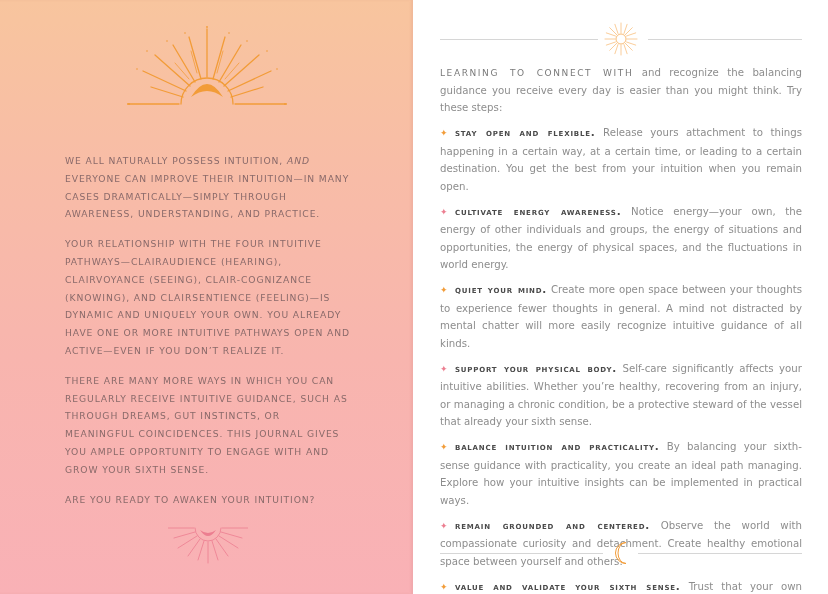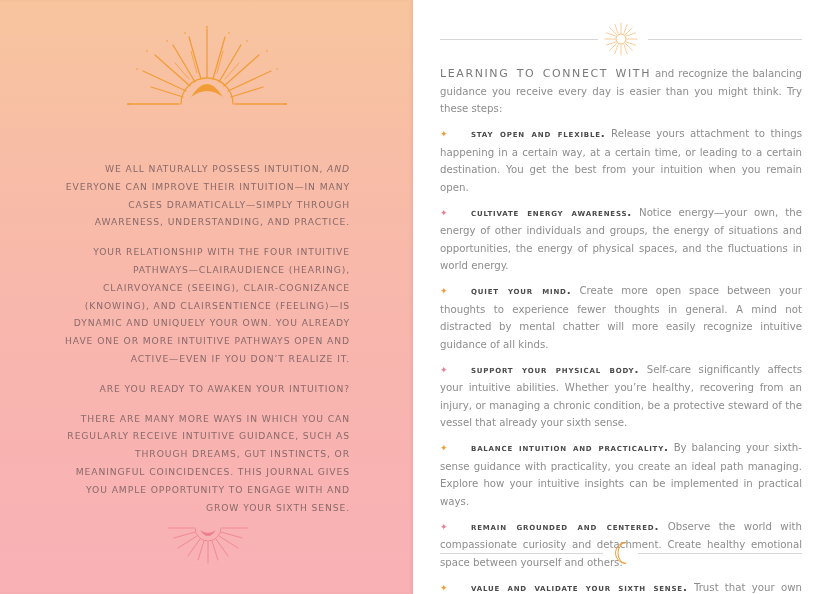--- a/index.html
+++ b/index.html
@@ -13,45 +13,44 @@
     position: relative; width: 413px; height: 594px;
     background: linear-gradient(180deg, #F8C59E 0%, #F8BCA7 30%, #F8B5AE 60%, #F9B1B6 100%);
     box-shadow: inset -2px 0 2px rgba(200,120,120,0.15);
   }
   .right-page { position: relative; width: 415px; height: 594px; background: #ffffff; }
 
   .sun-top { position: absolute; left: 127px; top: 25px; width: 160px; height: 84px; }
   .sun-bottom { position: absolute; left: 168px; top: 522px; width: 80px; height: 42px; }
 
   .left-text {
-    position: absolute; left: 65px; top: 160px; width: 285px;
+    position: absolute; left: 65px; top: 152px; width: 285px;
     color: #8a6a6a; font-size: 9.2px; line-height: 17.8px; letter-spacing: 0.9px;
     text-transform: uppercase;
-    text-align: right;
   }
   .left-text p { margin: 0 0 12px 0; }
   .left-text .it { font-style: italic; }
 
   .divider { position: absolute; height: 1px; background: #d6d6d6; }
   .sunburst-small { position: absolute; left: 604px; top: 22px; width: 34px; height: 34px; }
   .moon { position: absolute; left: 613px; top: 541px; width: 18px; height: 24px; }
 
   .right-text {
     position: absolute; left: 440px; top: 63px; width: 362px;
     color: #8d8d8d; font-size: 10.2px; line-height: 17.5px;
     text-align: justify;
   }
   .right-text p { margin: 0 0 7.5px 0; }
   .lead-caps {
-    font-variant: small-caps; letter-spacing: 1.6px; color: #7a7a7a; font-size: 16px;
+    font-variant: small-caps; letter-spacing: 1.6px; color: #7a7a7a; font-size: 13px;
     text-transform: lowercase;
   }
   .step-head {
     font-variant: small-caps; font-weight: bold; color: #4a4a4a; letter-spacing: 0.8px;
-    text-transform: lowercase; font-size: 10.4px; margin-left: 16px;
+    text-transform: lowercase; font-size: 10.4px;
   }
   .bullet { display: inline-block; width: 12px; font-size: 9px; margin-right: 3px; }
   .it { font-style: italic; }
 </style>
 </head>
 <body>
 
 <div class="spread">
 
   <div class="left-page">
@@ -88,22 +87,22 @@
         <circle cx="10" cy="44" r="0.8"></circle>
           <circle cx="150" cy="44" r="0.8"></circle>
         <circle cx="2" cy="79" r="0.9"></circle>
           <circle cx="158" cy="79" r="0.9"></circle>
       </g>
     </svg>
 
     <div class="left-text">
       <p><span>We all naturally possess intuition, </span><span class="it">and</span><span> everyone can improve their intuition—in many cases dramatically—simply through awareness, understanding, and practice.</span></p>
       <p>Your relationship with the four intuitive pathways—clairaudience (hearing), clairvoyance (seeing), clair-cognizance (knowing), and clairsentience (feeling)—is dynamic and uniquely your own. You already have one or more intuitive pathways open and active—even if you don’t realize it.</p>
+      <p>There are many more ways in which you can regularly receive intuitive guidance, such as through dreams, gut instincts, or meaningful coincidences. This journal gives you ample opportunity to engage with and grow your sixth sense.</p>
       <p>Are you ready to awaken your intuition?</p>
-      <p>There are many more ways in which you can regularly receive intuitive guidance, such as through dreams, gut instincts, or meaningful coincidences. This journal gives you ample opportunity to engage with and grow your sixth sense.</p>
     </div>
 
     <svg class="sun-bottom" viewBox="0 0 80 42">
       <g stroke="#EC7E90" stroke-width="0.8" fill="none" stroke-linecap="round">
         <line x1="0" y1="6" x2="26" y2="6"></line>
         <line x1="54" y1="6" x2="80" y2="6"></line>
         <path d="M27 6 A13 13 0 0 0 53 6"></path>
         <line x1="40" y1="20" x2="40" y2="41"></line>
         <line x1="36" y1="19" x2="30" y2="38"></line>
         <line x1="44" y1="19" x2="50" y2="38"></line>

